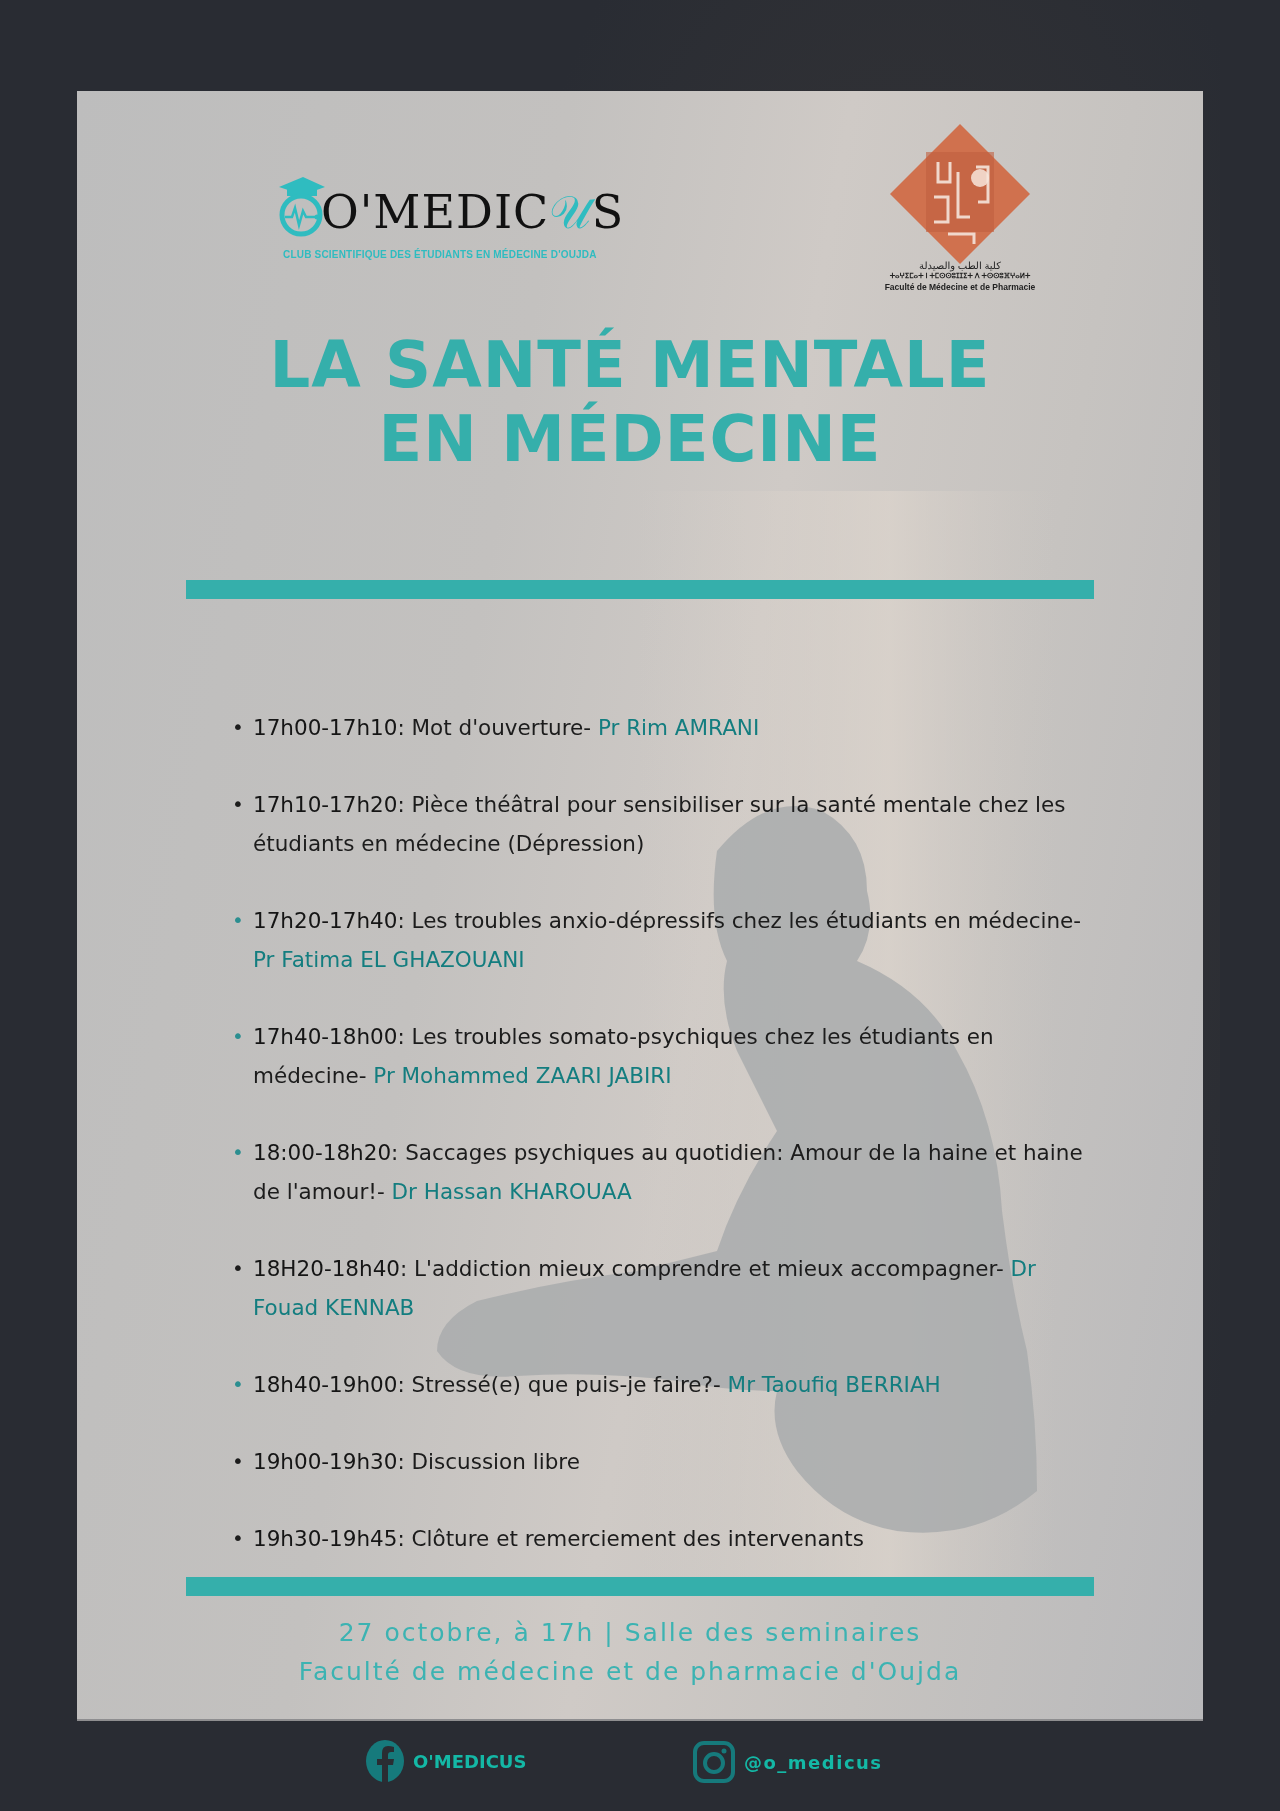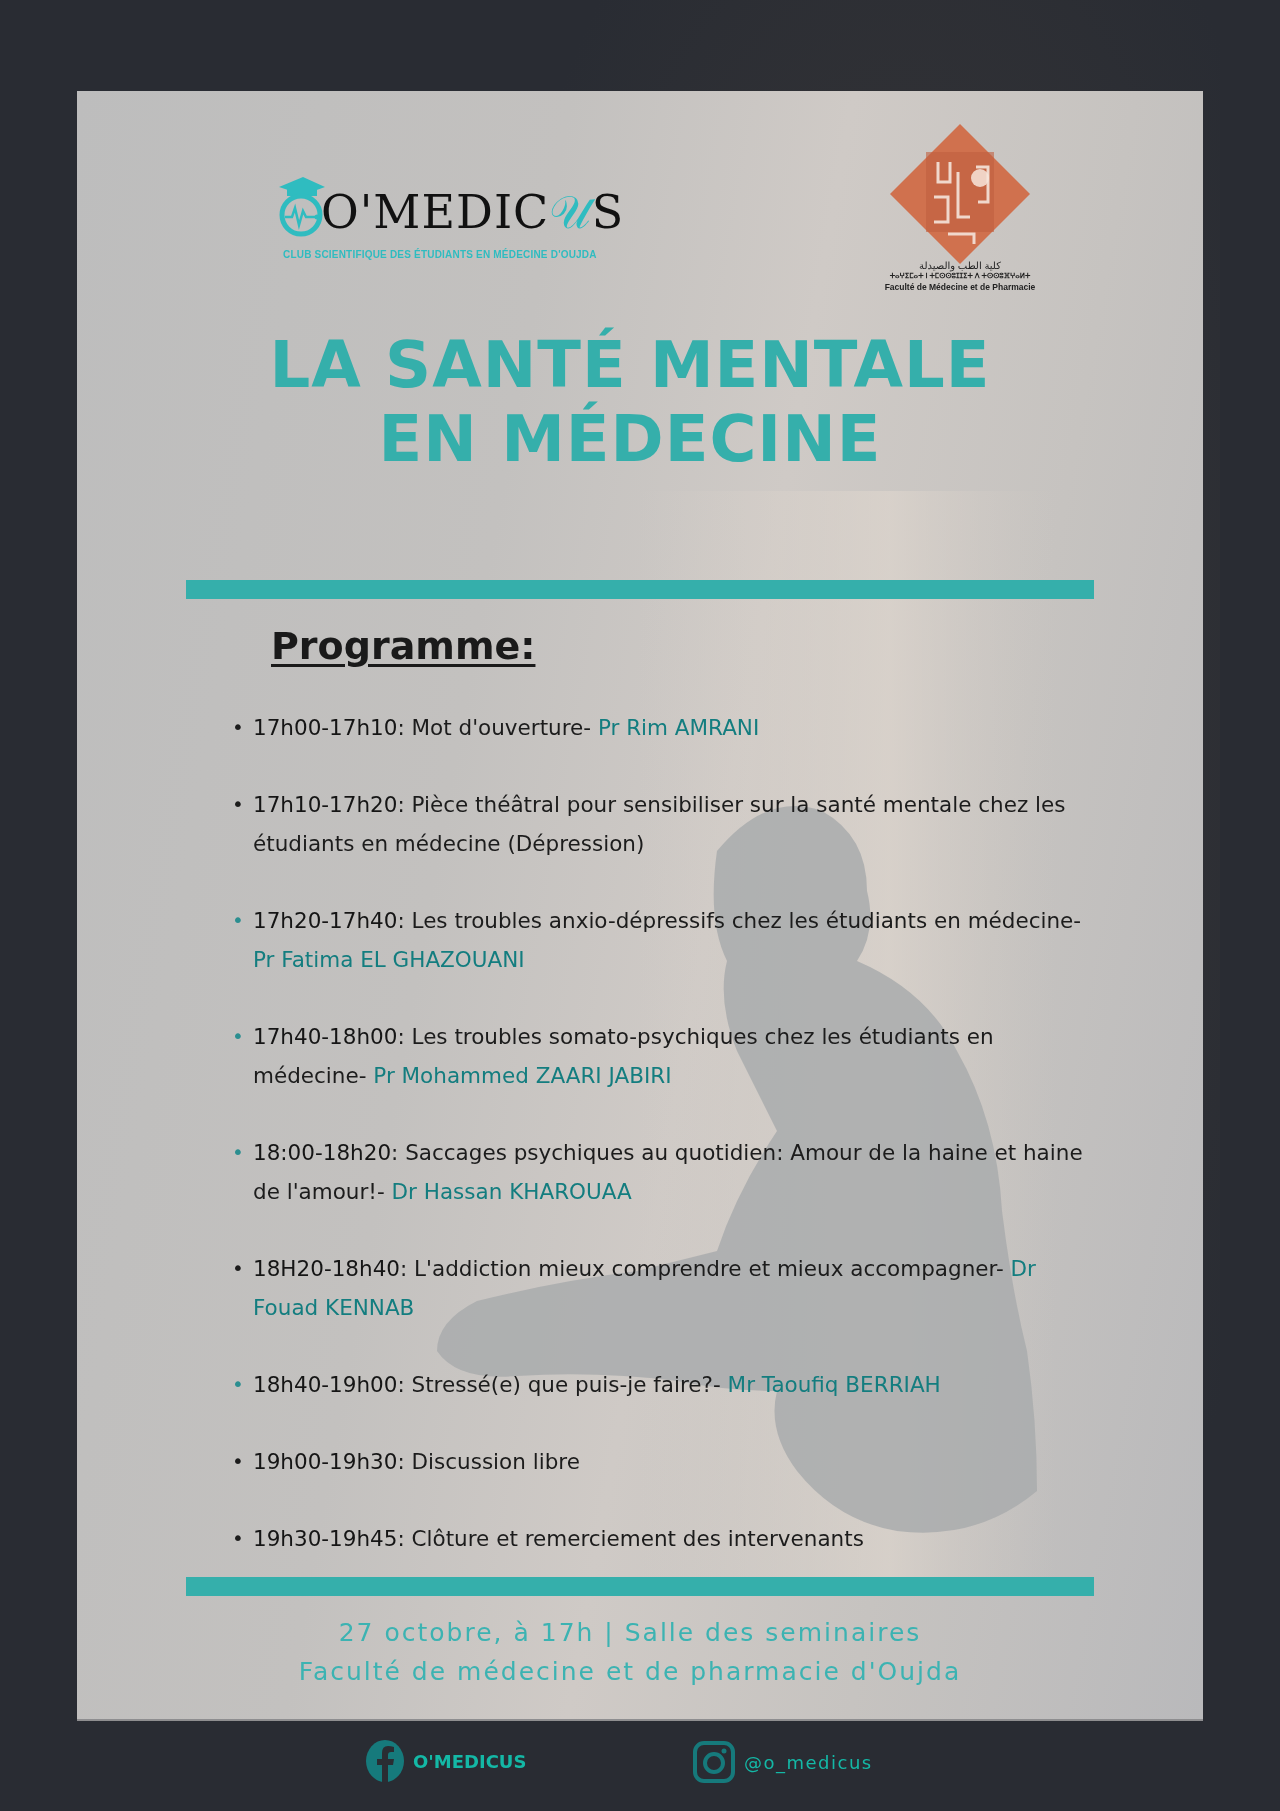--- a/index.html
+++ b/index.html
@@ -64,21 +64,21 @@
   .item .speaker { color:#137d7f; }
 
   .footer-info {
     left:150px; top:1613px; width:960px; text-align:center;
     font-family:"DejaVu Sans", sans-serif; font-weight:normal; color:#3cb3b2;
     font-size:25px; line-height:39px; letter-spacing:2px;
   }
 
   .social { position:absolute; top:1740px; display:flex; align-items:center; }
   .social .label { color:#14b8a6; font-weight:bold; font-size:18px; margin-left:8px; font-family:"DejaVu Sans", sans-serif; }
-  .social .label.handle { font-weight:normal; letter-spacing:1.5px; }
+  .social .label.handle { font-weight:bold; letter-spacing:1.5px; }
 </style>
 </head>
 <body>
 
 <div class="bg-glow"></div>
 
 <div class="panel">
   <svg class="silhouette" viewBox="0 0 1126 1628">
     <defs>
       <linearGradient id="lightwall" x1="0" y1="0" x2="1" y2="0">
@@ -126,21 +126,20 @@
     <div class="fmp-caption" style="top:160px; font-size:8.5px; font-weight:bold;">Faculté de Médecine et de Pharmacie</div>
   </div>
 
   <div class="abs title" style="left:73px; top:237px;">
     <div>LA SANTÉ MENTALE</div>
     <div>EN MÉDECINE</div>
   </div>
 
   <div class="bar" style="left:109px; top:489px;"></div>
 
-  <div class="abs prog-heading" style="left:194px; top:533px;">Programme:</div>
 
   <div class="abs items" style="left:155px; top:617px;">
     <div class="item" style="top:0px;">
       <span class="bullet">•</span>
       <span class="time">17h00-17h10</span><span>: Mot d'ouverture- </span><span class="speaker">Pr Rim AMRANI</span>
     </div>
     <div class="item" style="top:77px;">
       <span class="bullet">•</span>
       <span class="time">17h10-17h20</span><span>: Pièce théâtral pour sensibiliser sur la santé mentale chez les étudiants en médecine (Dépression)</span><span class="speaker"></span>
     </div>

